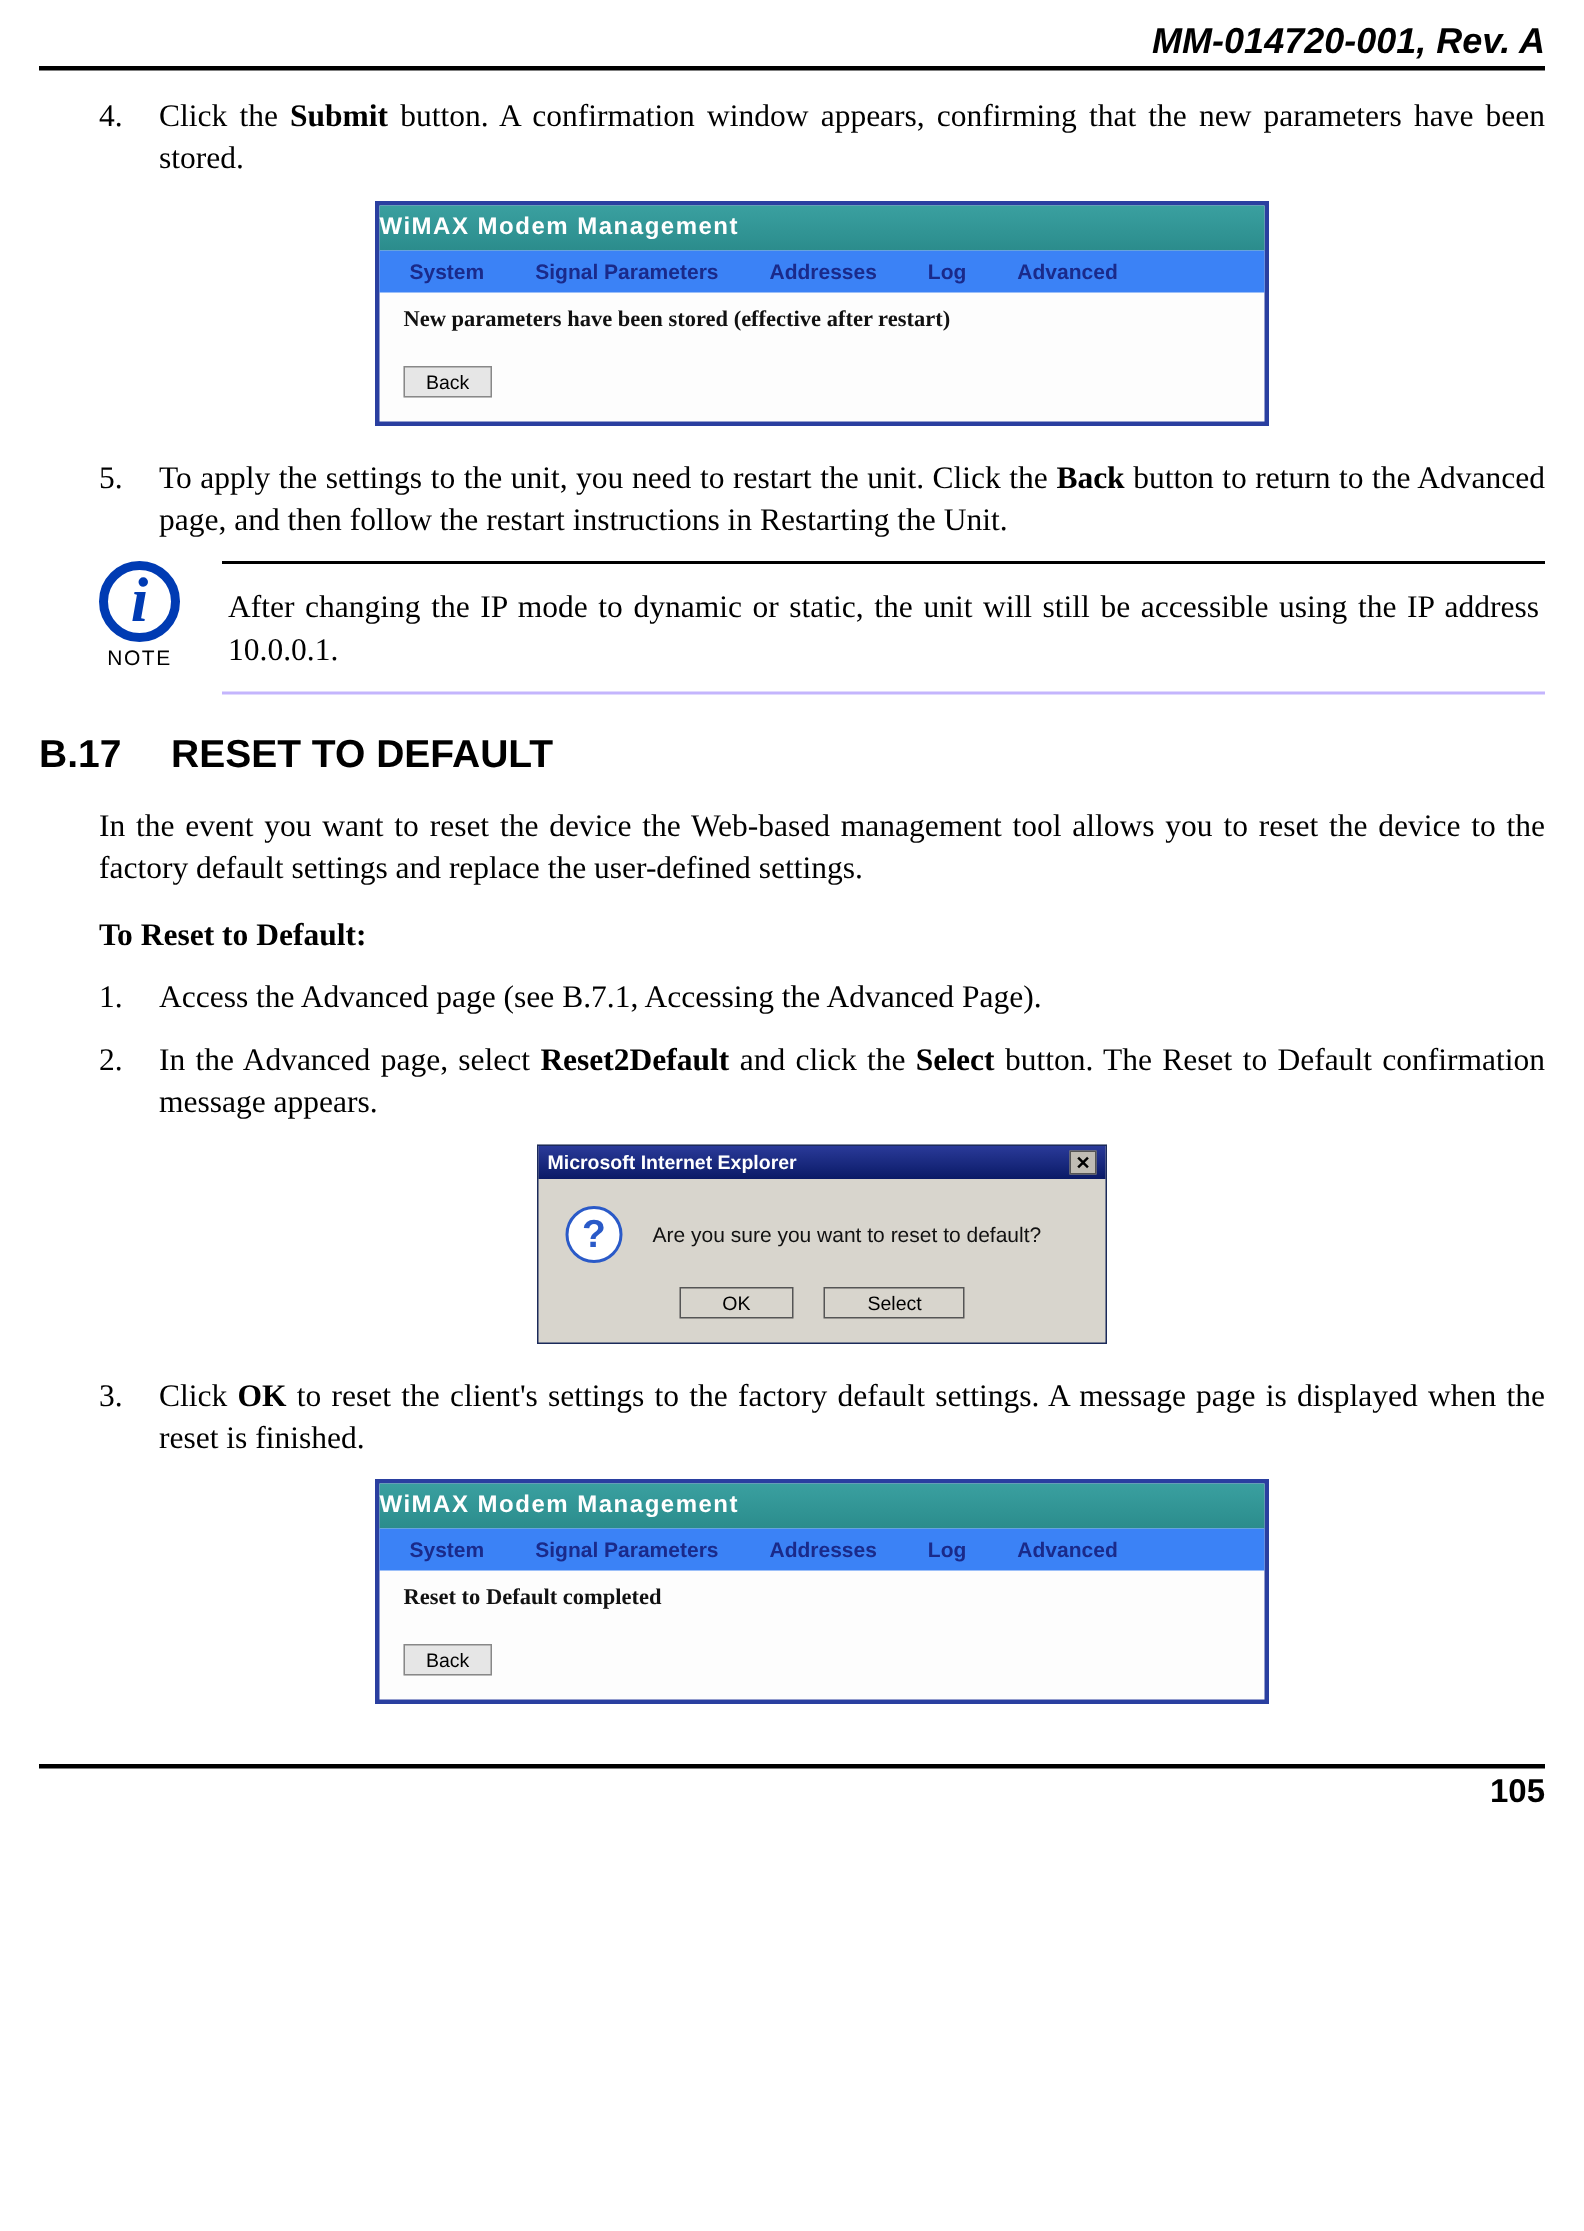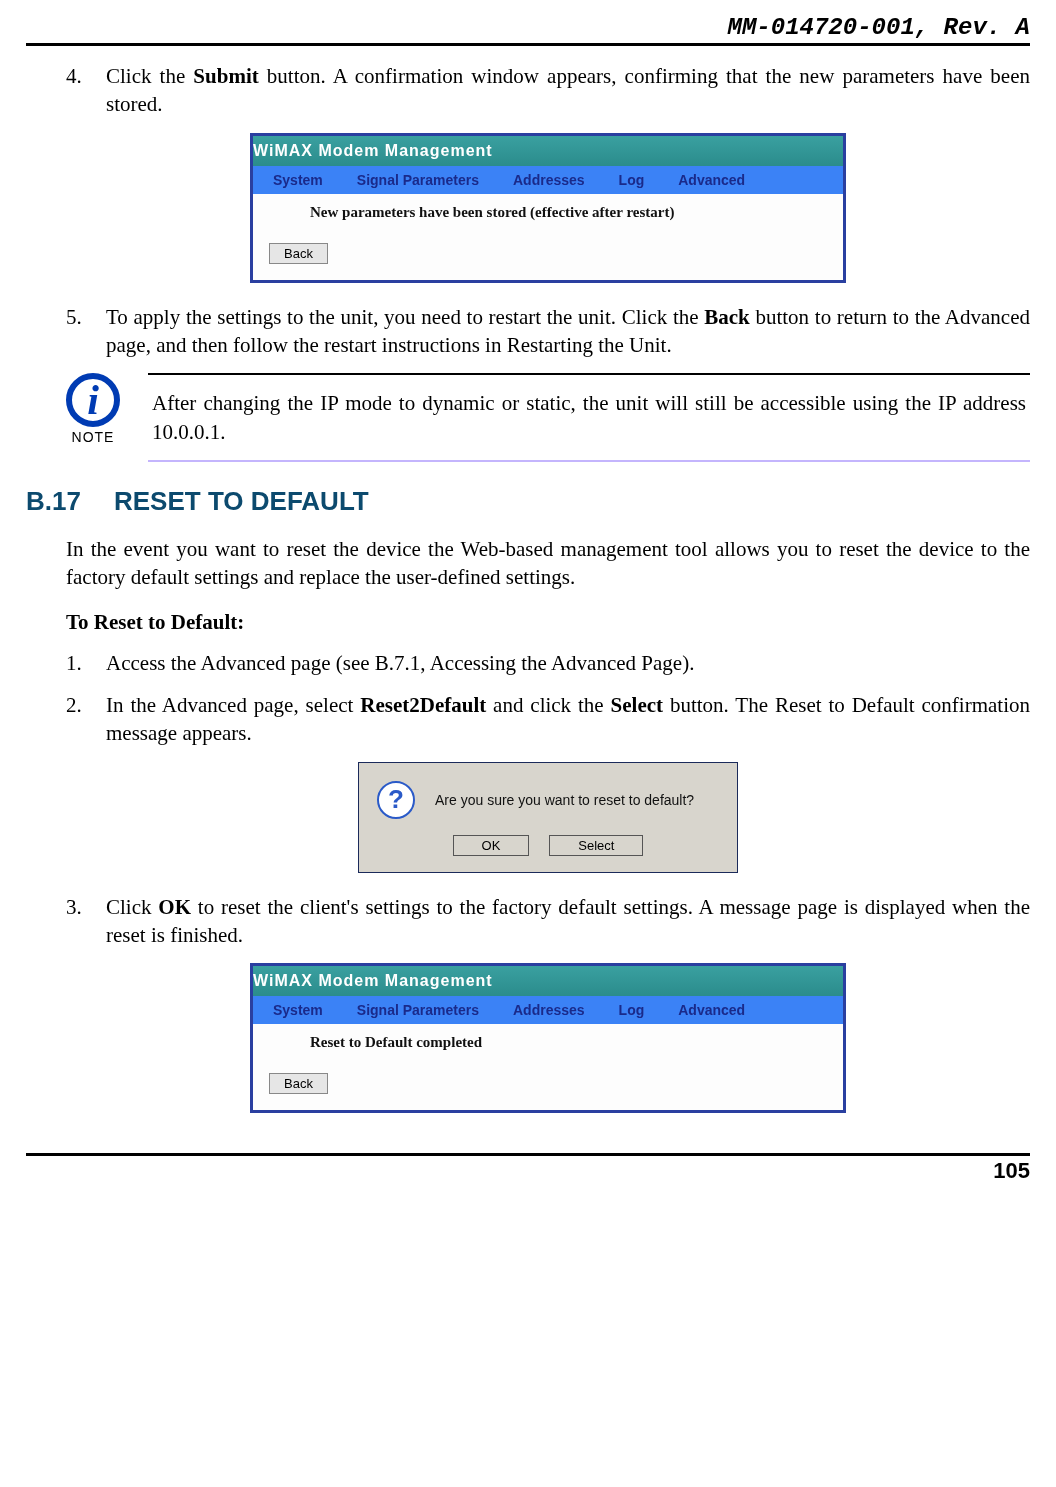--- a/index.html
+++ b/index.html
@@ -1,45 +1,45 @@
 <!DOCTYPE html>
 <html><head>
 <meta charset="utf-8">
 <style>
   * { box-sizing: border-box; margin: 0; padding: 0; }
   html, body { width: 1056px; background: #fff; font-family: "Times New Roman", Times, serif; color: #000; }
   .page { width: 1056px; min-height: 1487px; padding: 14px 26px 20px 26px; position: relative; }
-  .hdr { text-align: right; font-family: Liberation Mono, monospace; font-weight: bold; font-style: italic; font-size: 24px; margin-bottom: 2px; }
+  .hdr { text-align: right; font-family: Liberation Sans, sans-serif; font-weight: bold; font-style: italic; font-size: 24px; margin-bottom: 2px; }
   .rule-top { border-top: 3px solid #000; margin-bottom: 16px; }
   .rule-bot { border-top: 3px solid #000; margin-top: 40px; }
   .pagenum { text-align: right; font-family: Arial, Helvetica, sans-serif; font-weight: bold; font-size: 22px; margin-top: 2px; }
   .content { padding-left: 40px; }
   ol.steps { list-style: none; padding-left: 0; }
   ol.steps > li { display: flex; font-size: 21px; line-height: 1.35; margin-bottom: 14px; }
   ol.steps > li .num { width: 40px; flex: 0 0 40px; }
   ol.steps > li .txt { flex: 1; text-align: justify; }
   .b { font-weight: bold; }
   .fig-wrap { display: flex; justify-content: center; margin: 6px 0 20px 0; }
 
   .modem { border: 3px solid #2a3fa0; background: #fdfdfd; font-family: Verdana, Geneva, sans-serif; }
   .modem .title { background: #2b8c8c; background: linear-gradient(#3aa0a0,#2b8c8c); color: #fff; font-weight: bold; padding: 6px 0; letter-spacing: 1px; }
   .modem .navbar { display: flex; gap: 34px; padding: 6px 20px; font-size: 14px; color: #1a2a8a; background: #3b82f6; font-weight: bold; }
   .modem .navbar span { cursor: default; }
-  .modem .msg { font-family: "Times New Roman", serif; font-weight: bold; font-size: 15px; padding: 10px 16px 22px 16px; color: #111; margin-left: 41px; }
+  .modem .msg { font-family: "Times New Roman", serif; font-weight: bold; font-size: 15px; padding: 10px 16px 22px 16px; color: #111; }
   .modem .btnrow { padding: 0 16px 16px 16px; }
   .modem .btnrow .b3 { display: inline-block; background: #e6e6e6; border: 1px solid #888; padding: 2px 14px; font-size: 13px; cursor: default; }
 
   .note-row { display: flex; align-items: flex-start; gap: 28px; margin: 10px 0 24px 0; }
   .note-icon { text-align: center; font-family: Arial, sans-serif; }
   .note-icon .circ { width: 54px; height: 54px; border: 6px solid #003bb3; border-radius: 50%; display: flex; align-items: center; justify-content: center; margin: 0 auto; }
   .note-icon .circ .i { font-family: Georgia, serif; font-weight: bold; font-size: 42px; color: #003bb3; line-height: 1; font-style: italic; }
   .note-icon .lbl { font-size: 14px; font-weight: normal; margin-top: 2px; letter-spacing: 1px; }
   .note-body { flex: 1; border-top: 2px solid #000; border-bottom: 2px solid #c4b5fd; padding: 14px 4px; font-size: 21px; line-height: 1.35; text-align: justify; }
 
-  .sec-row { display: flex; align-items: baseline; gap: 14px; font-family: Arial, Helvetica, sans-serif; font-weight: bold; color: #0c4a6e; margin: 16px 0 18px -40px; }
+  .sec-row { display: flex; align-items: baseline; gap: 14px; font-family: Arial, Helvetica, sans-serif; font-weight: bold; color: #000000; margin: 16px 0 18px -40px; }
   .sec-row .num { font-size: 26px; width: 74px; }
   .sec-row .txt { font-size: 26px; }
 
   .para { font-size: 21px; line-height: 1.35; margin-bottom: 18px; text-align: justify; }
   .sub { font-size: 21px; font-weight: bold; margin: 16px 0 14px 0; }
 
   
   .iedlg { border: 1px solid #1b2a5a; background: #d8d5cd; font-family: Tahoma, sans-serif; width: 380px; }
   .iedlg .tb { background: linear-gradient(#2a3a99,#0a1a66); color: #fff; font-size: 13px; padding: 3px 6px; display: flex; justify-content: space-between; align-items: center; font-weight: bold; }
   .iedlg .tb .x { background: #c0bcb4; color: #000; width: 18px; height: 16px; display: flex; align-items: center; justify-content: center; font-weight: bold; border: 1px solid #555; font-size: 12px; }
@@ -110,20 +110,24 @@
         <span class="txt">Access the Advanced page (see B.7.1, Accessing the Advanced Page).</span>
       </li>
       <li>
         <span class="num">2.</span>
         <span class="txt"><span>In the Advanced page, select </span><span class="b">Reset2Default</span><span> and click the </span><span class="b">Select</span><span> button.   The Reset to Default confirmation message appears.</span></span>
       </li>
     </ol>
 
     <div class="fig-wrap">
       <div class="iedlg">
+        <div class="tb">
+          <span>Microsoft Internet Explorer</span>
+          <span class="x">✕</span>
+        </div>
         <div class="bd">
           <div class="qicon">?</div>
           <div>Are you sure you want to reset to default?</div>
         </div>
         <div class="btns">
           <span class="wb">OK</span>
           <span class="wb">Select</span>
         </div>
       </div>
     </div>

